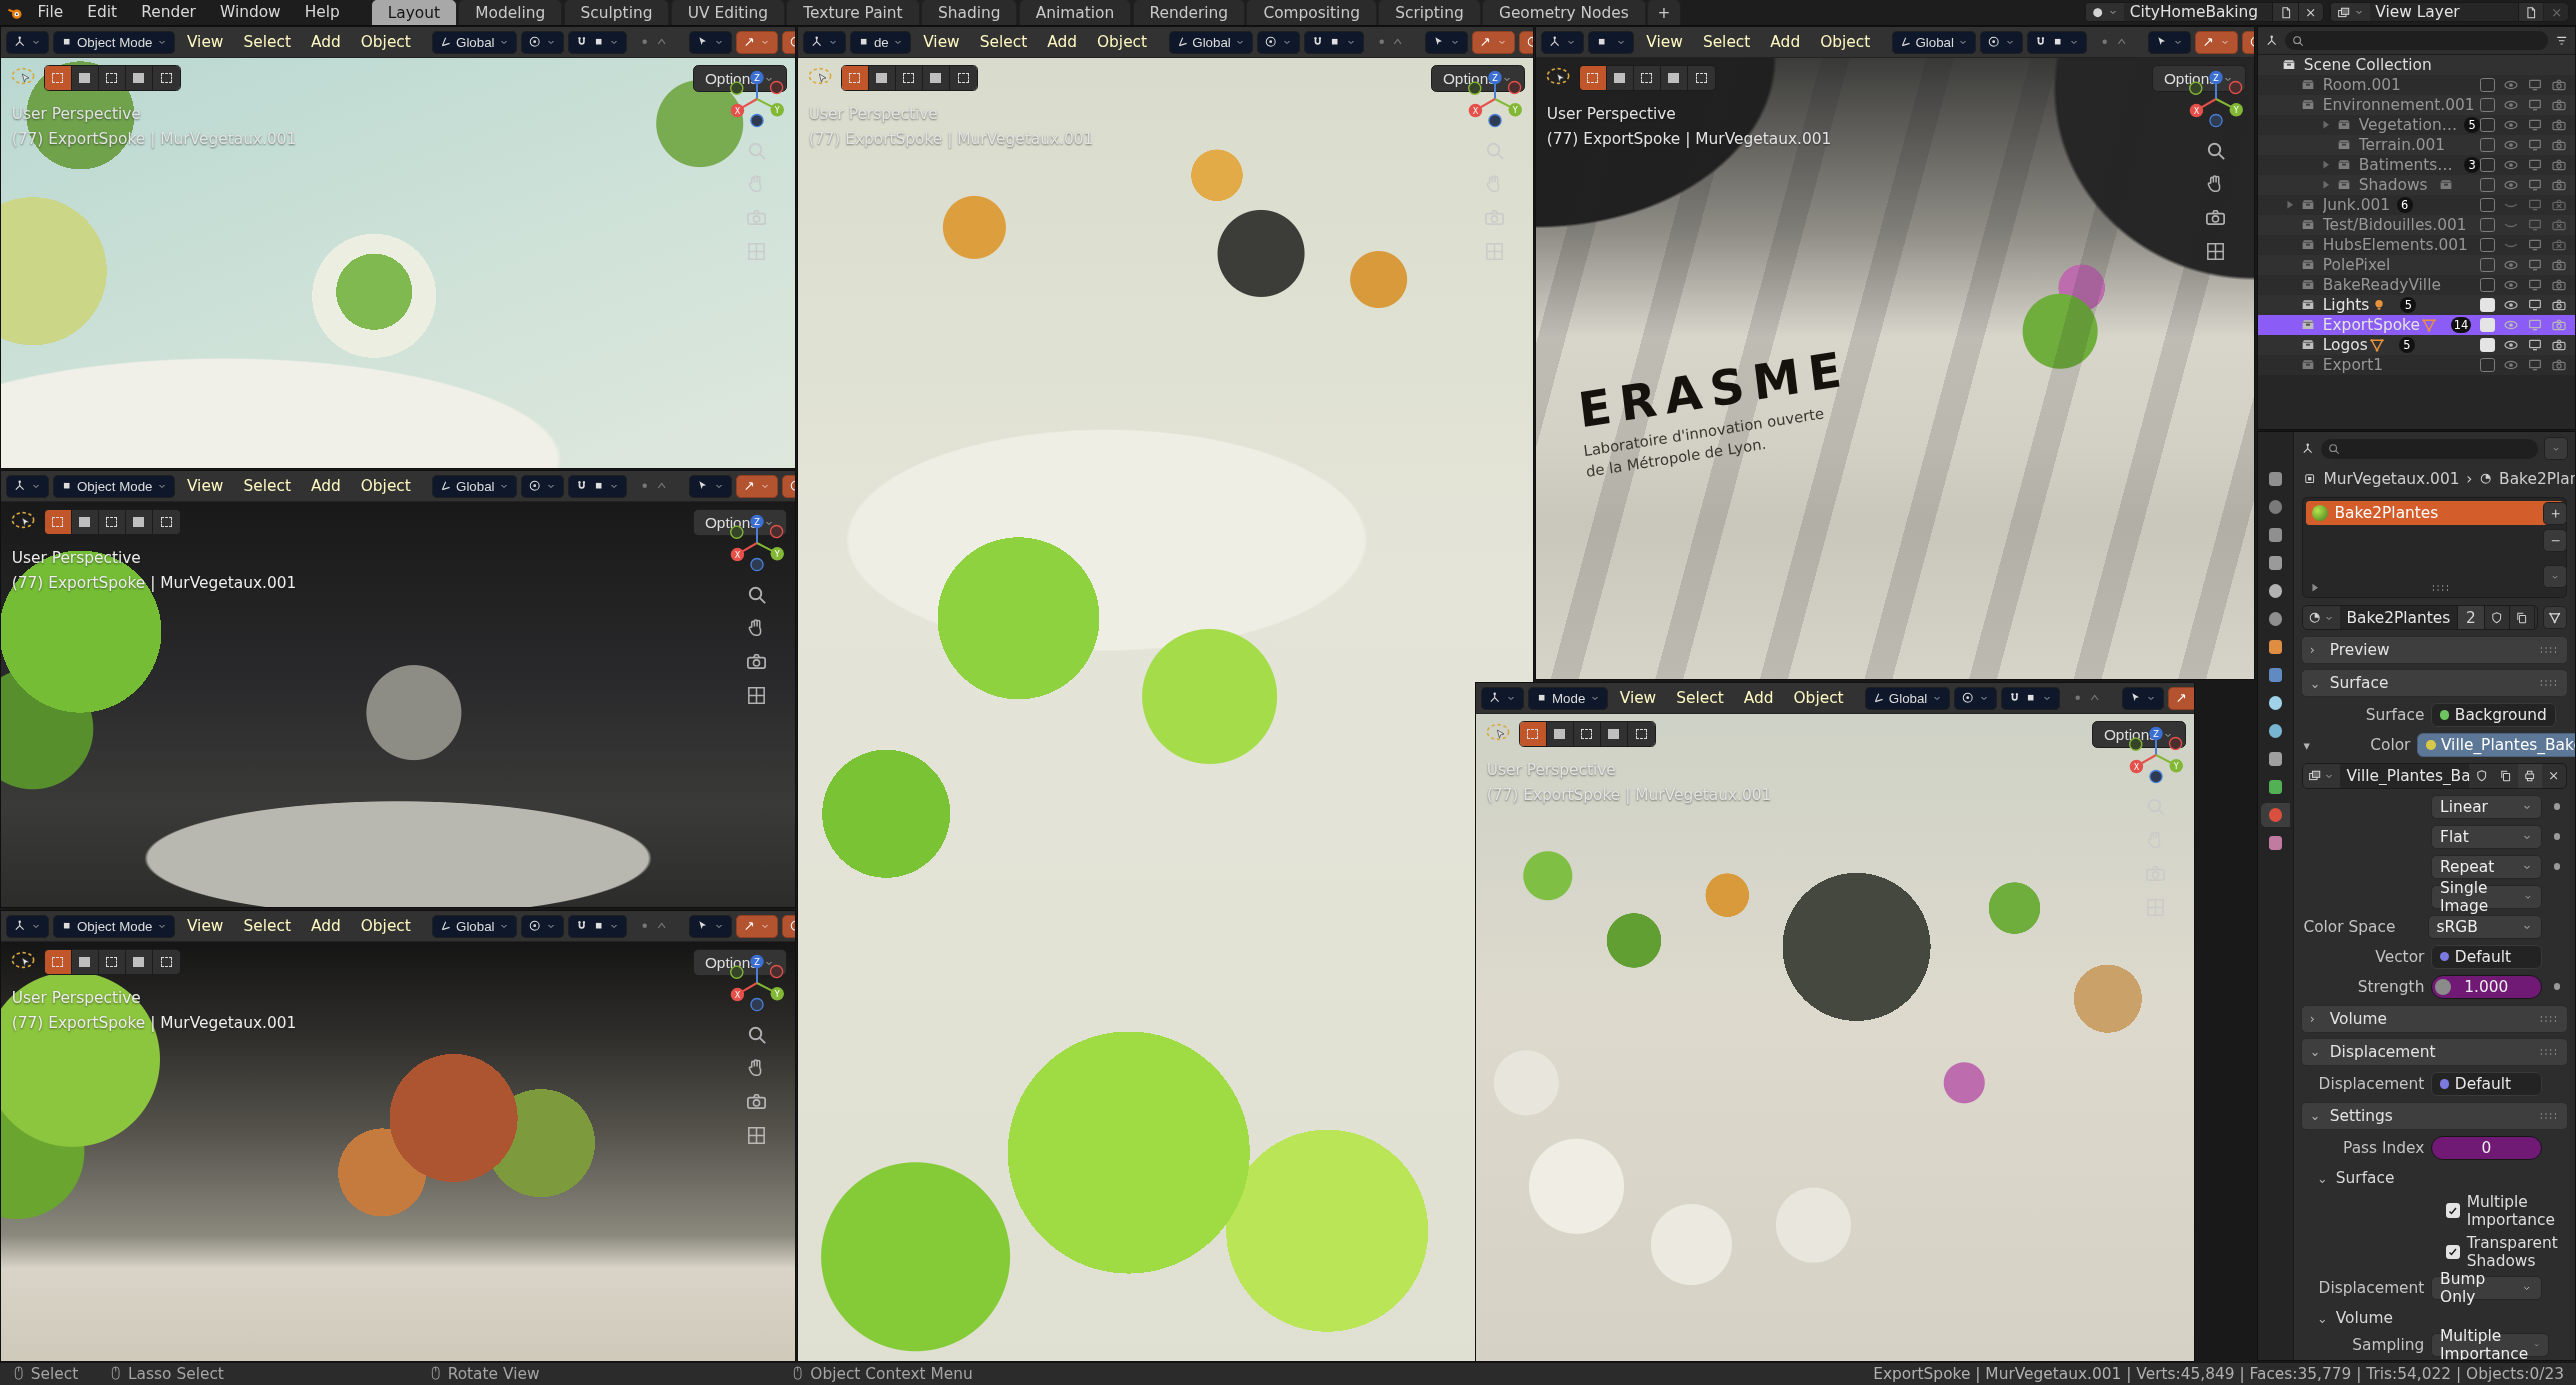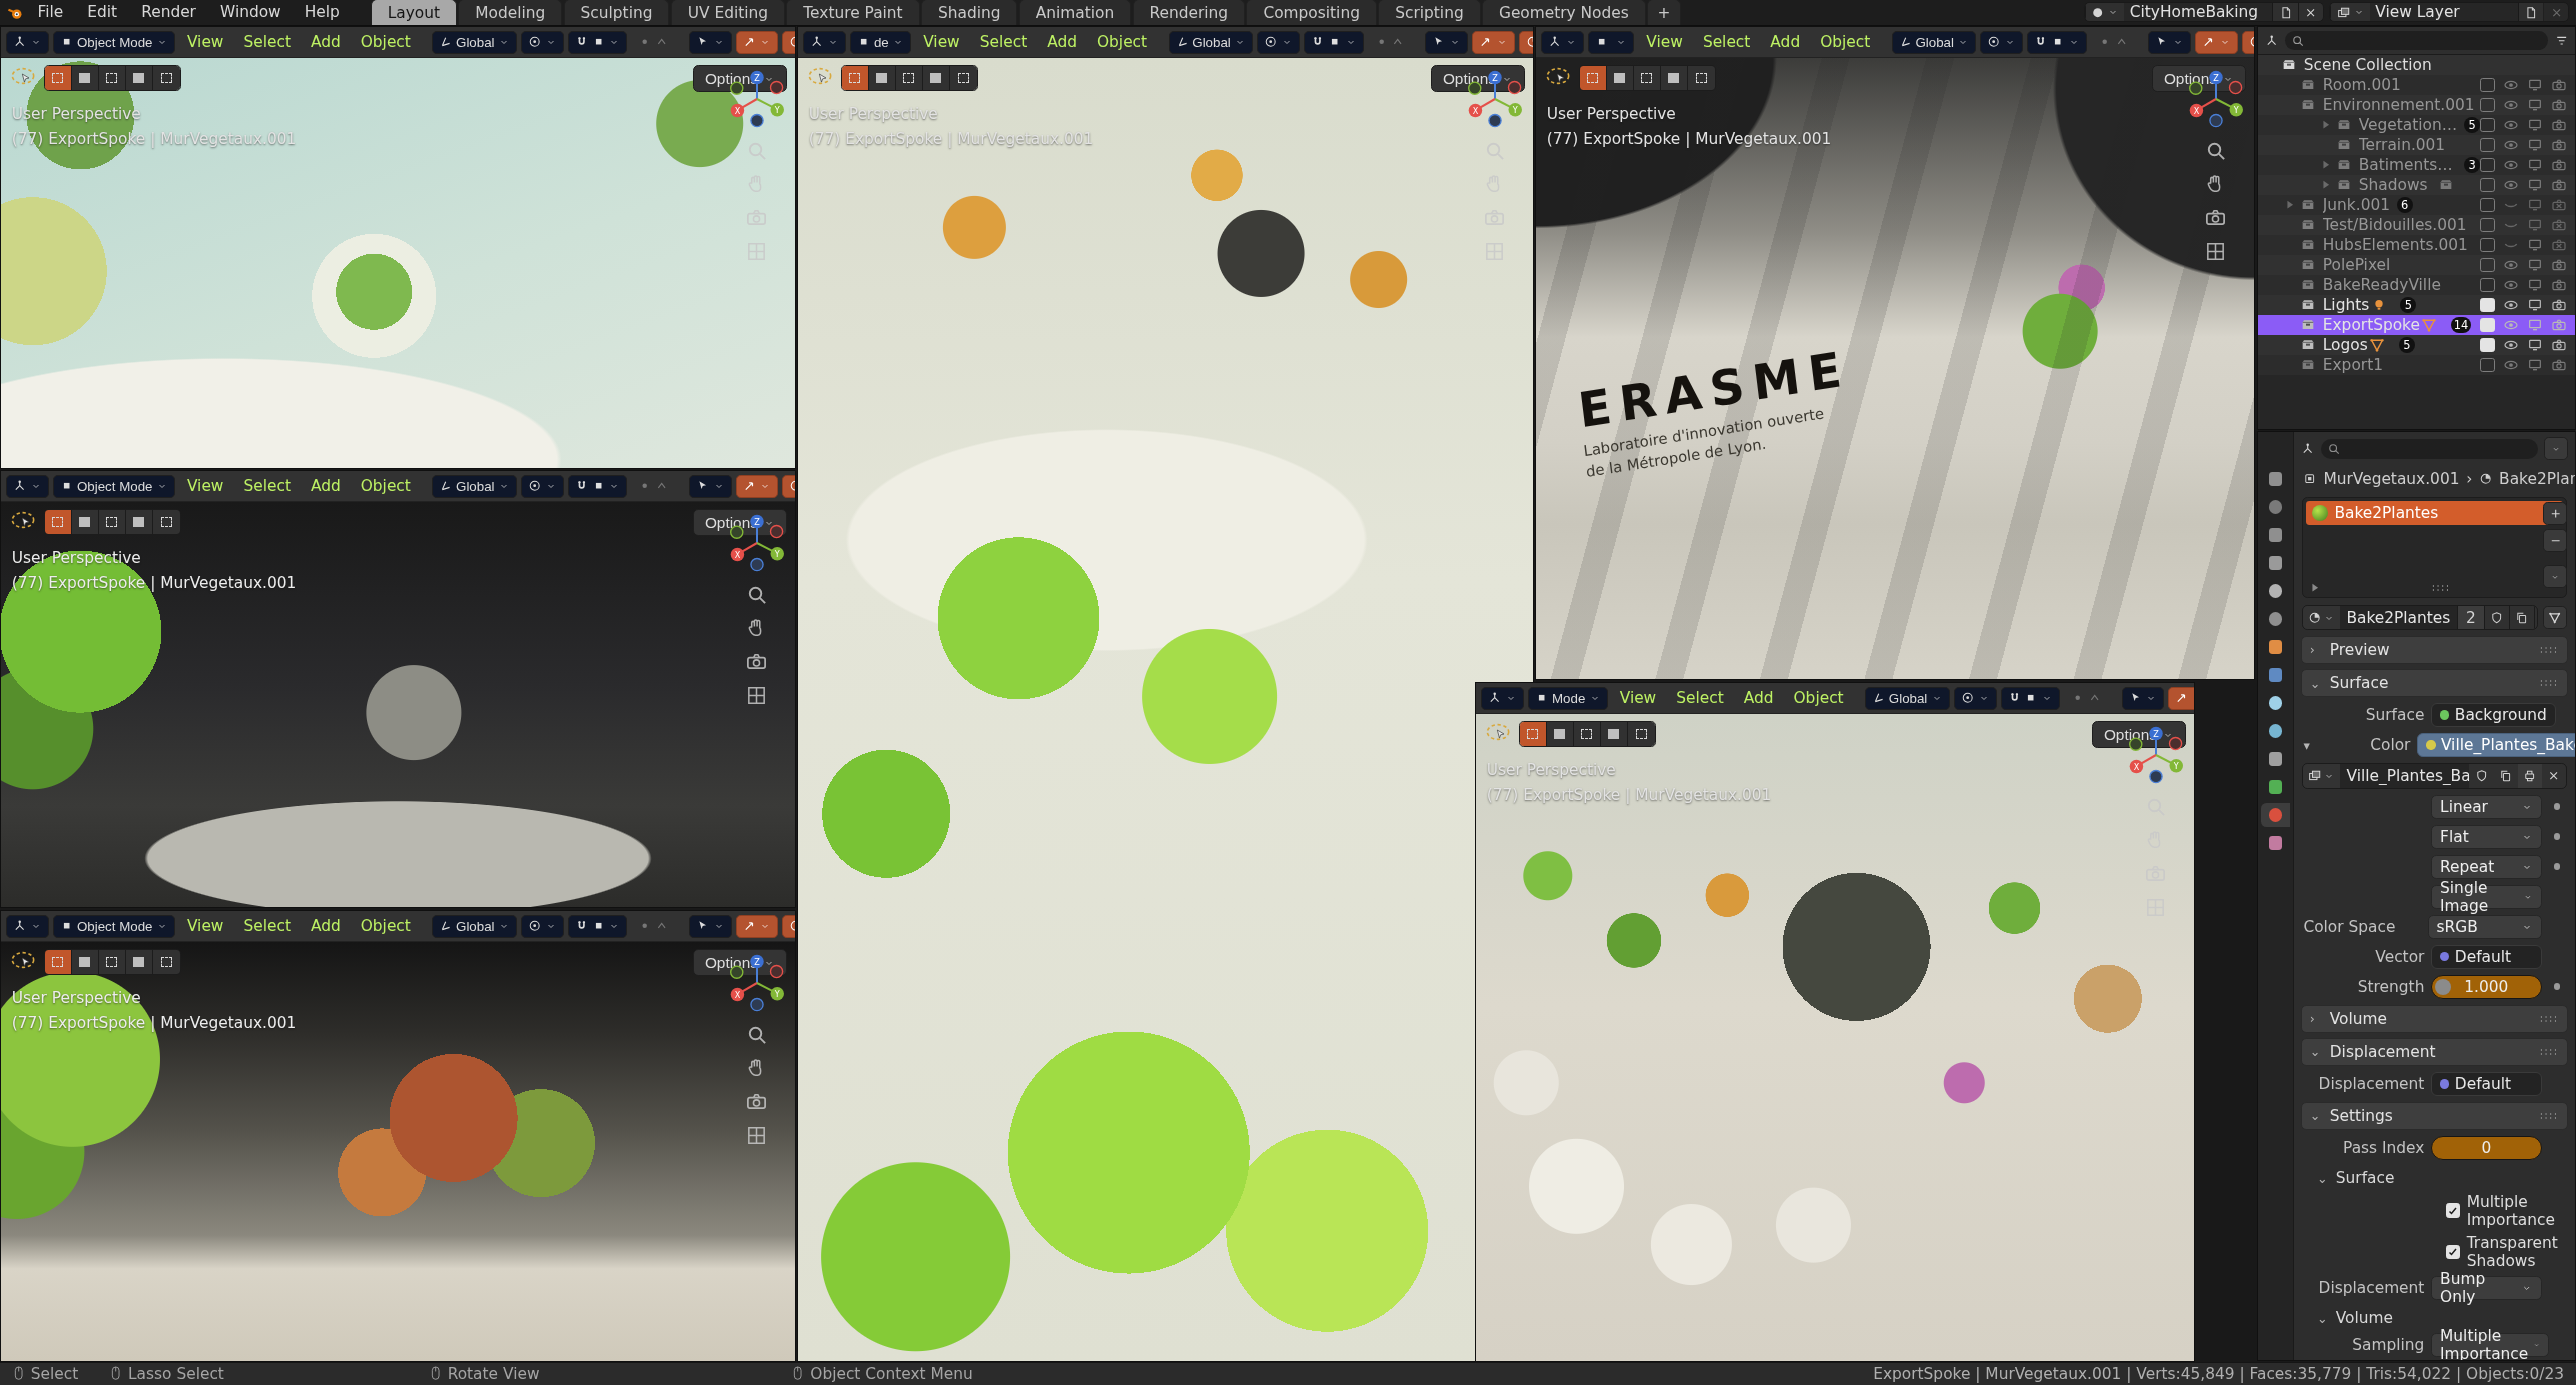--- a/index.html
+++ b/index.html
@@ -32,21 +32,21 @@
   .pos4{left:797px;top:26px;width:737px;height:1336px;}
   .pos5{left:1535px;top:26px;width:720px;height:654px;}
   .pos6{left:1475px;top:682px;width:720px;height:680px;}
 
   .vp-header{position:absolute;left:0;top:0;right:0;height:31px;background:#323232;border-bottom:0.7px solid #222;
              display:flex;align-items:center;gap:4px;padding:0 5.4px;overflow:hidden;white-space:nowrap;z-index:5;}
   .hbtn{display:inline-flex;align-items:center;gap:3.4px;background:#0f172a;border:0.7px solid #1f1f1f;border-radius:4.7px;
         height:23px;padding:0 6px;color:#dcdcdc;flex:0 0 auto;}
   .hbtn.plain{background:transparent;border-color:transparent;}
   .hbtn.on{background:#b4532f;border-color:#8f3f22;color:#fff;}
-  .vmenu{padding:0 8px;color:#bef264;flex:0 0 auto;}
+  .vmenu{padding:0 8px;color:#fef9c3;flex:0 0 auto;}
   .hspace{flex:1 1 20px;min-width:5.4px;}
   .dimmed{opacity:.4;}
 
   .scene{position:absolute;left:0;top:31px;right:0;bottom:0;}
   .pos1 .scene{background:
     radial-gradient(circle at 10% 14%, #6fa24b 0 54px, transparent 54px),
     radial-gradient(circle at 88% 16%, #79ab50 0 43px, transparent 44px),
     radial-gradient(circle at 47% 57%, #7fb94f 0 38px, transparent 38px),
     radial-gradient(circle at 47% 58%, #eceee2 0 62px, transparent 62px),
     radial-gradient(ellipse 60% 35% at 28% 98%, #f1f0e8 0 70%, transparent 71%),
@@ -191,21 +191,21 @@
             display:flex;align-items:center;gap:6.7px;padding:0 8px;color:#e3e3e3;}
   .panelhdr .grip{margin:0 0 0 auto;}
   .arrow{color:#b5b5b5;font-size:12.7px;width:13.4px;display:inline-block;}
   .prow{display:flex;align-items:center;margin:6px 9.4px;gap:6.7px;}
   .plabel{width:121px;text-align:right;color:#c3c3c3;flex:0 0 auto;}
   .pfield{flex:1;display:flex;align-items:center;gap:5.4px;background:#232323;border:0.7px solid #3a3a3a;border-radius:6px;height:24px;padding:0 8px;color:#e8e8e8;}
   .pfield.blue{background:#5d7796;border-color:#49617d;color:#fff;}
   .sockdot{width:9.4px;height:9.4px;border-radius:50%;flex:0 0 auto;}
   .dd{flex:1;display:flex;align-items:center;background:#3d3d3d;border:0.7px solid #262626;border-radius:5.4px;height:24px;padding:0 8px;color:#eee;}
   .dd .chev{margin-left:auto;}
-  .valfield{flex:1;background:#a16207;border:0.7px solid #161616;border-radius:12px;height:24px;display:flex;align-items:center;justify-content:center;color:#eee;position:relative;}
+  .valfield{flex:1;background:#701a75;border:0.7px solid #161616;border-radius:12px;height:24px;display:flex;align-items:center;justify-content:center;color:#eee;position:relative;}
   .valfield .knob{position:absolute;left:3.4px;top:3.4px;width:16px;height:16px;border-radius:50%;background:#8b8b8b;}
   .socket-r{width:6.7px;height:6.7px;border-radius:50%;background:#9a9a9a;flex:0 0 auto;}
   .subhdr{display:flex;align-items:center;gap:5.4px;margin:9.4px 9.4px 2.7px 23px;color:#d9d9d9;}
   .chkrow{display:flex;align-items:center;gap:6.7px;margin:5.4px 9.4px 5.4px 152px;color:#dedede;}
   .imgrow{display:flex;align-items:center;margin:5.4px 8px;}
   .img-main{flex:1;display:flex;align-items:center;background:#252525;border:0.7px solid #1b1b1b;border-radius:5.4px;height:25.5px;overflow:hidden;}
   .img-main .nm{flex:1;padding:0 6.7px;color:#e6e6e6;white-space:nowrap;overflow:hidden;}
   .dotcol{width:17.4px;display:flex;justify-content:center;}
 
   

